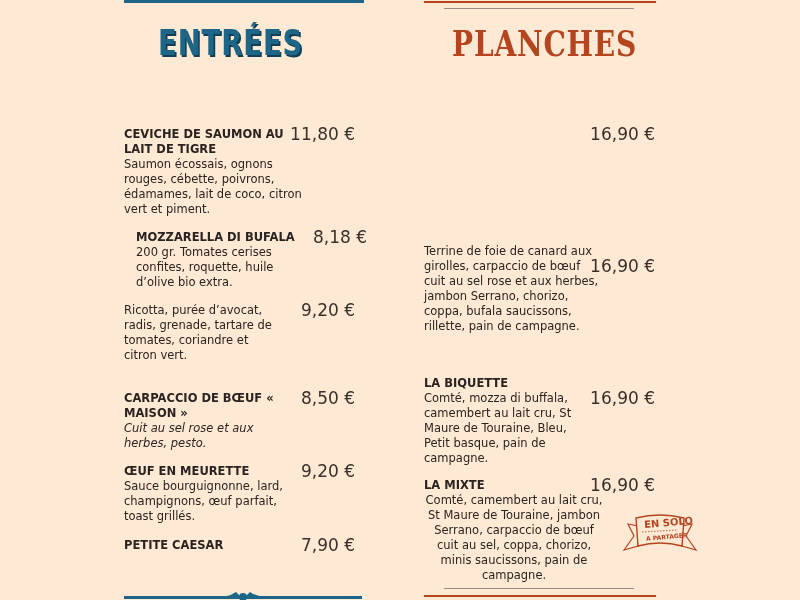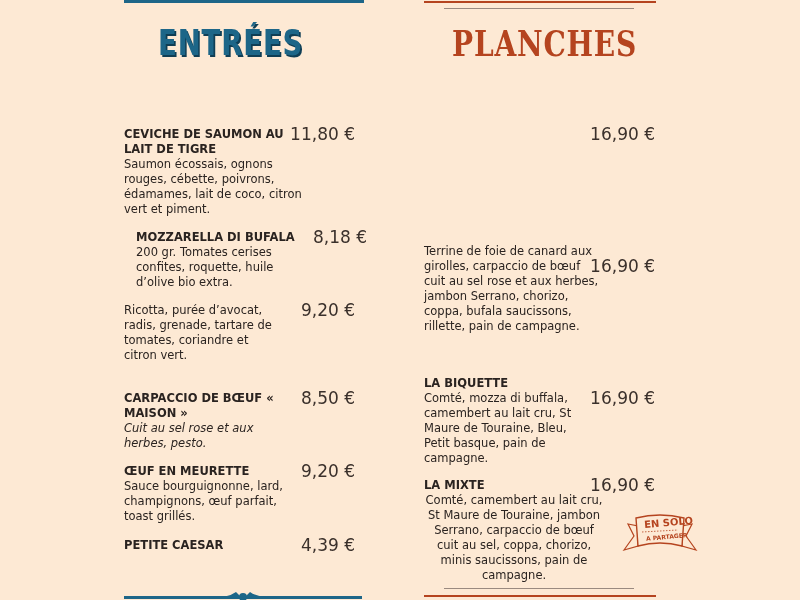--- a/index.html
+++ b/index.html
@@ -82,21 +82,21 @@
     <div class="price" style="top:0;">8,50 €</div>
     <div class="item-desc" style="width:160px;font-style:italic;">Cuit au sel rose et aux herbes, pesto.</div>
   </div>
   <div class="item" style="left:124px; top:424px;">
     <div class="item-name">ŒUF EN MEURETTE</div>
     <div class="price" style="top:0;">9,20 €</div>
     <div class="item-desc" style="width:175px;">Sauce bourguignonne, lard, champignons, œuf parfait, toast grillés.</div>
   </div>
   <div class="item" style="left:124px; top:498px;">
     <div class="item-name">PETITE CAESAR</div>
-    <div class="price" style="top:0;">4,39 €</div>
+    <div class="price" style="top:0;">7,90 €</div>
   </div>
 </div>
 
 <div>
   <div class="item" style="left:424px; top:87px;">
     <div class="price" style="top:0;">16,90 €</div>
   </div>
   <div class="item" style="left:424px; top:204px;">
     <div class="price" style="top:15px;">16,90 €</div>
     <div class="item-desc" style="width:175px;">Terrine de foie de canard aux girolles, carpaccio de bœuf cuit au sel rose et aux herbes, jambon Serrano, chorizo, coppa, bufala saucissons, rillette, pain de campagne.</div>

